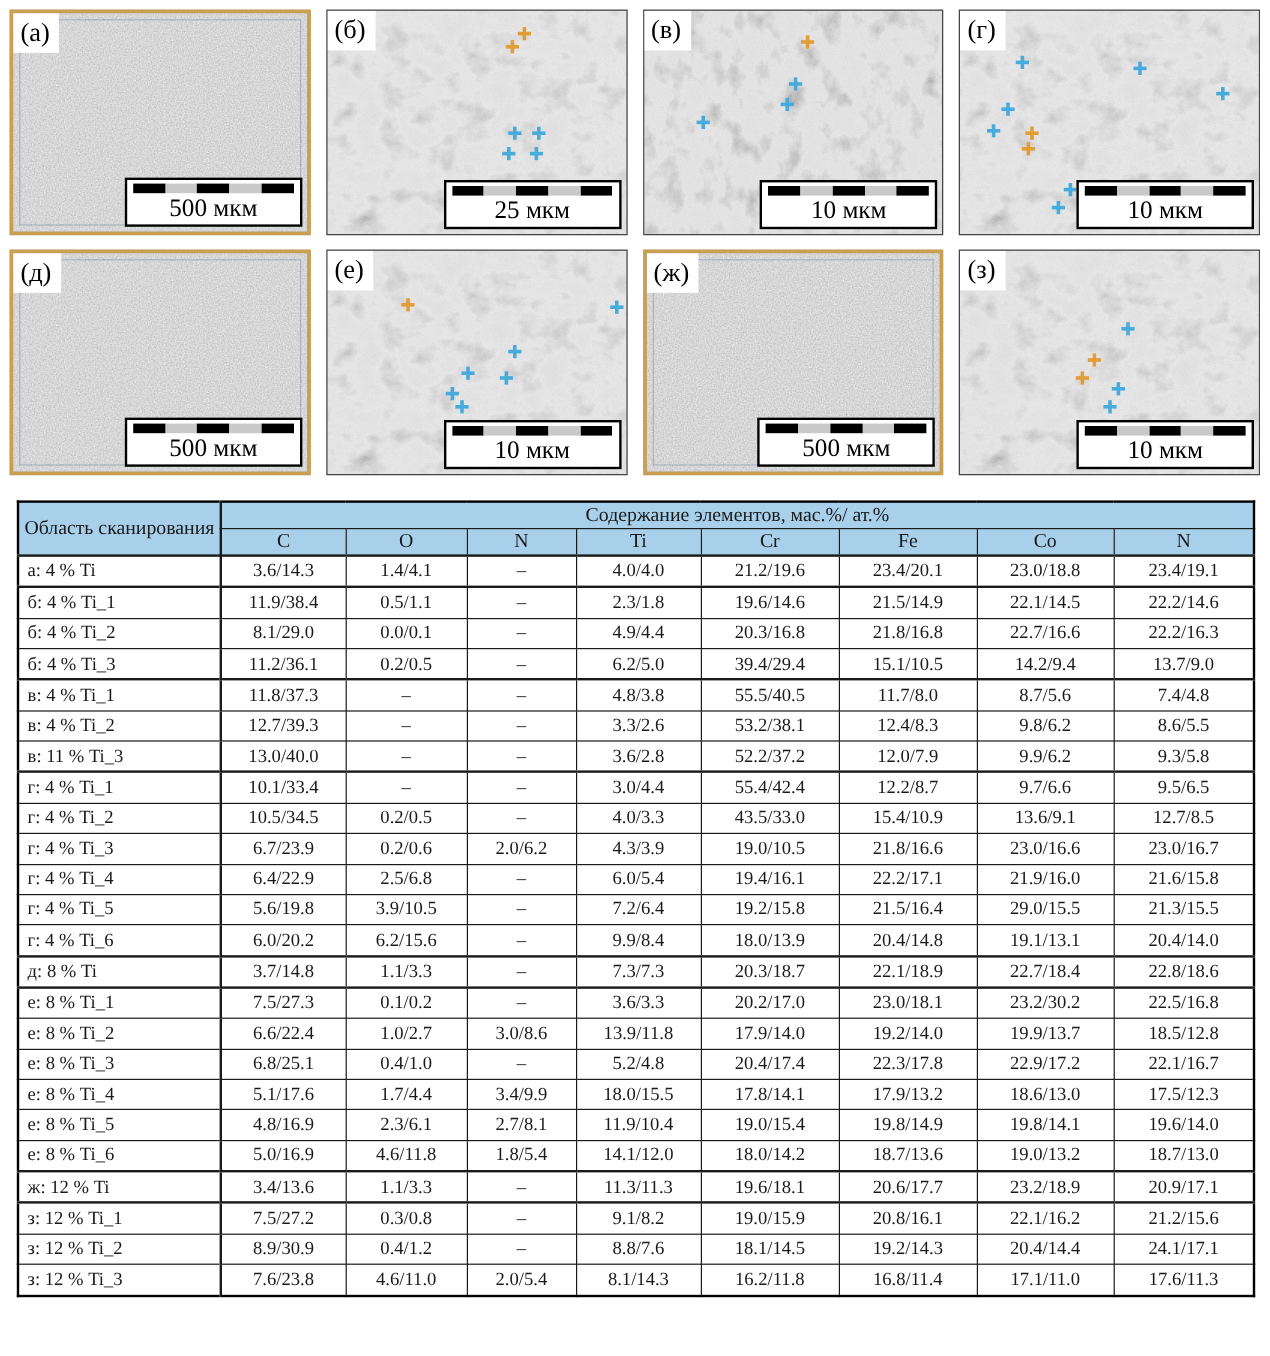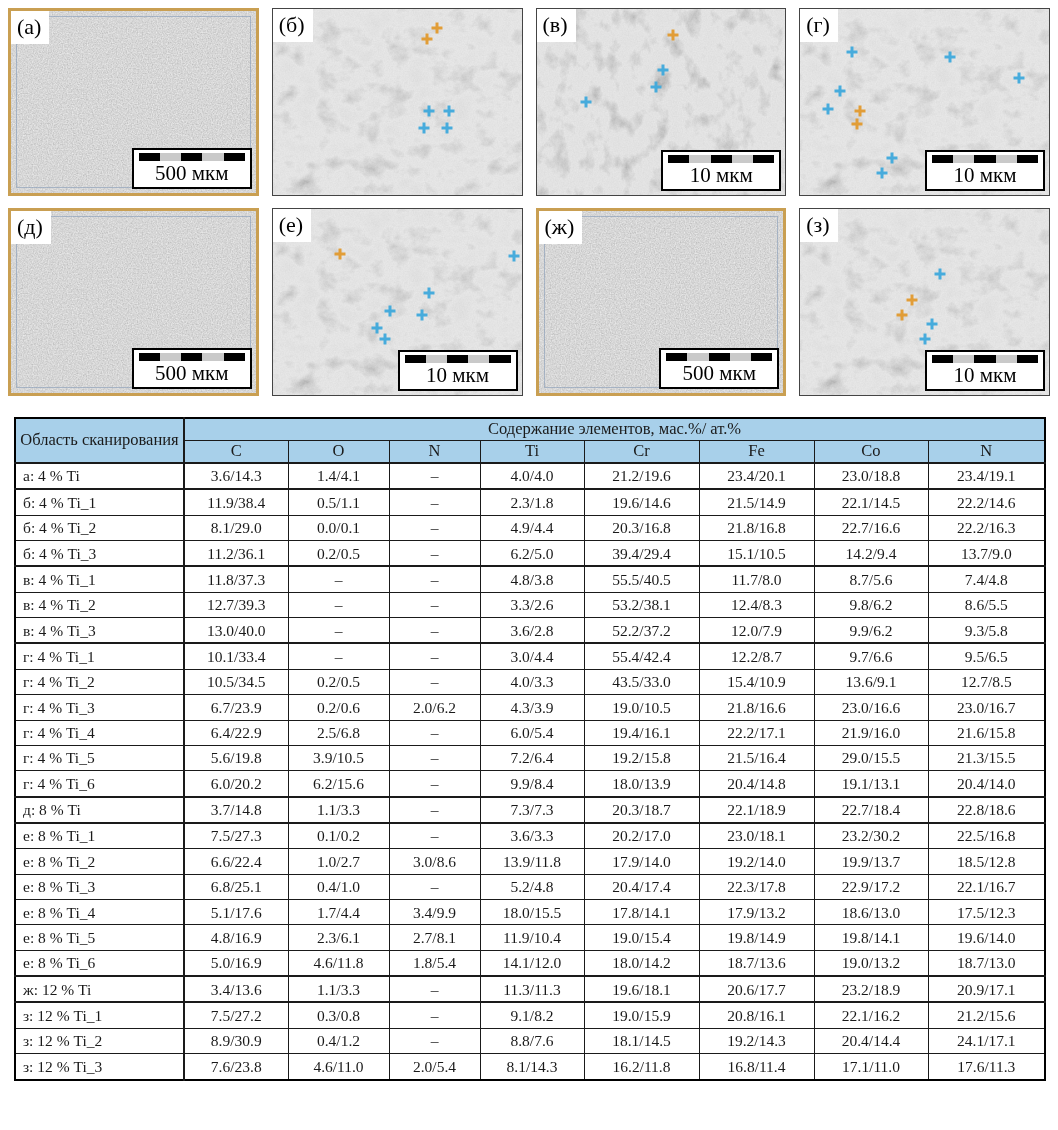--- a/index.html
+++ b/index.html
@@ -7,21 +7,21 @@
   :root{--mk-blue:#3fa9dc;--mk-orange:#e29a2e;--hdr-bg:#a8d0ea;--map-border:#c99f52;}
 
   
   #panels{display:grid;grid-template-columns:repeat(4,1fr);gap:12px 13px;padding:8px;height:388px;box-sizing:content-box;}
   .panel{position:relative;overflow:hidden;background:#b9b9b9;}
   .panel.micro{border:1px solid #444;}
   .panel.map{border:3px solid var(--map-border);}
   .panel.map::after{content:"";position:absolute;inset:5px;border:1px solid rgba(125,150,180,.55);pointer-events:none;}
   svg.tex{position:absolute;inset:0;width:100%;height:100%;display:block;}
   .plabel{position:absolute;left:0;top:0;background:#fff;color:#000;font-size:22px;line-height:1;padding:5px 8px 6px 6px;z-index:3;}
-  .scalebox{position:absolute;right:4px;bottom:4px;width:120px;background:#fff;border:2px solid #000;z-index:3;padding:3px 5px 2px 5px;box-sizing:border-box;}
+  .scalebox{position:absolute;right:4px;bottom:4px;width:148px;background:#fff;border:2px solid #000;z-index:3;padding:3px 5px 2px 5px;box-sizing:border-box;}
   .sbar{display:flex;height:8px;width:100%;}
   .sbar span{flex:1 1 0;background:#000;}
   .sbar span:nth-child(2),.sbar span:nth-child(4){background:#c9c9c9;}
   .stext{text-align:center;font-size:21px;line-height:1.15;color:#000;}
   .mk{position:absolute;width:11px;height:11px;transform:translate(-50%,-50%);z-index:2;opacity:.95;}
   .mk::before{content:"";position:absolute;left:0;top:4px;width:11px;height:3px;background:var(--c);}
   .mk::after{content:"";position:absolute;top:0;left:4px;width:3px;height:11px;background:var(--c);}
   .mk.b{--c:var(--mk-blue);}
   .mk.o{--c:var(--mk-orange);}
 
@@ -97,20 +97,30 @@
         <rect width="100%" height="100%" filter="url(#fMicroA)"></rect>
         <rect width="100%" height="100%" filter="url(#fGrain)" opacity="0.22"></rect>
       </svg>
       <span class="mk o" style="left: 66%; top: 10%;"></span>
       <span class="mk o" style="left: 62%; top: 16%;"></span>
       <span class="mk b" style="left: 63%; top: 55%;"></span>
       <span class="mk b" style="left: 71%; top: 55%;"></span>
       <span class="mk b" style="left: 61%; top: 64%;"></span>
       <span class="mk b" style="left: 70%; top: 64%;"></span>
       <div class="plabel">(б)</div>
+      <div class="scalebox">
+        <div class="sbar">
+          <span></span>
+          <span></span>
+          <span></span>
+          <span></span>
+          <span></span>
+        </div>
+        <div class="stext">25 мкм</div>
+      </div>
     </div>
     <div class="panel micro">
       <svg class="tex" preserveAspectRatio="none">
         <rect width="100%" height="100%" filter="url(#fMicroB)"></rect>
         <rect width="100%" height="100%" filter="url(#fGrain)" opacity="0.22"></rect>
       </svg>
       <span class="mk o" style="left: 55%; top: 14%;"></span>
       <span class="mk b" style="left: 51%; top: 33%;"></span>
       <span class="mk b" style="left: 48%; top: 42%;"></span>
       <span class="mk b" style="left: 20%; top: 50%;"></span>
@@ -322,21 +332,21 @@
           <td>12.7/39.3</td>
           <td>–</td>
           <td>–</td>
           <td>3.3/2.6</td>
           <td>53.2/38.1</td>
           <td>12.4/8.3</td>
           <td>9.8/6.2</td>
           <td>8.6/5.5</td>
         </tr>
         <tr>
-          <td class="area">в: 4 % Ti_3</td>
+          <td class="area">в: 11 % Ti_3</td>
           <td>13.0/40.0</td>
           <td>–</td>
           <td>–</td>
           <td>3.6/2.8</td>
           <td>52.2/37.2</td>
           <td>12.0/7.9</td>
           <td>9.9/6.2</td>
           <td>9.3/5.8</td>
         </tr>
         <tr class="grp-start">

